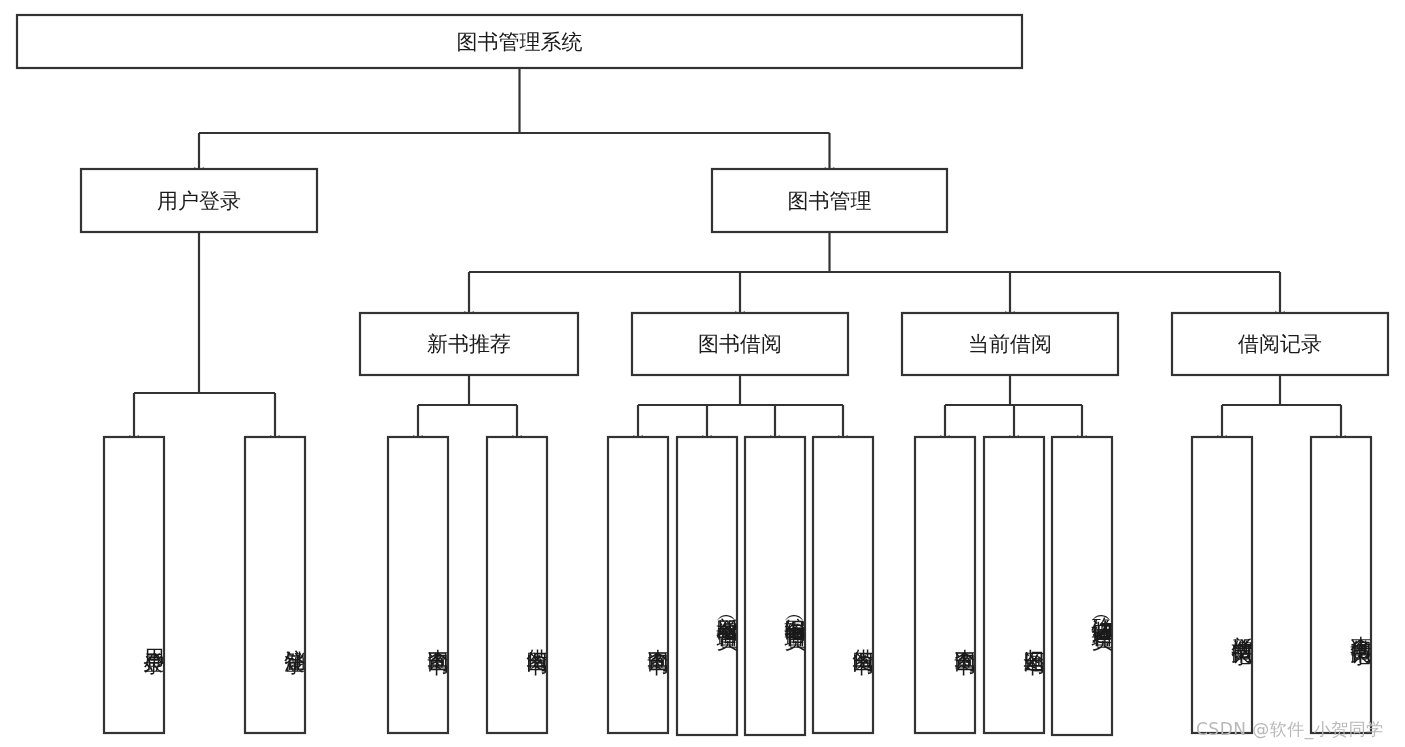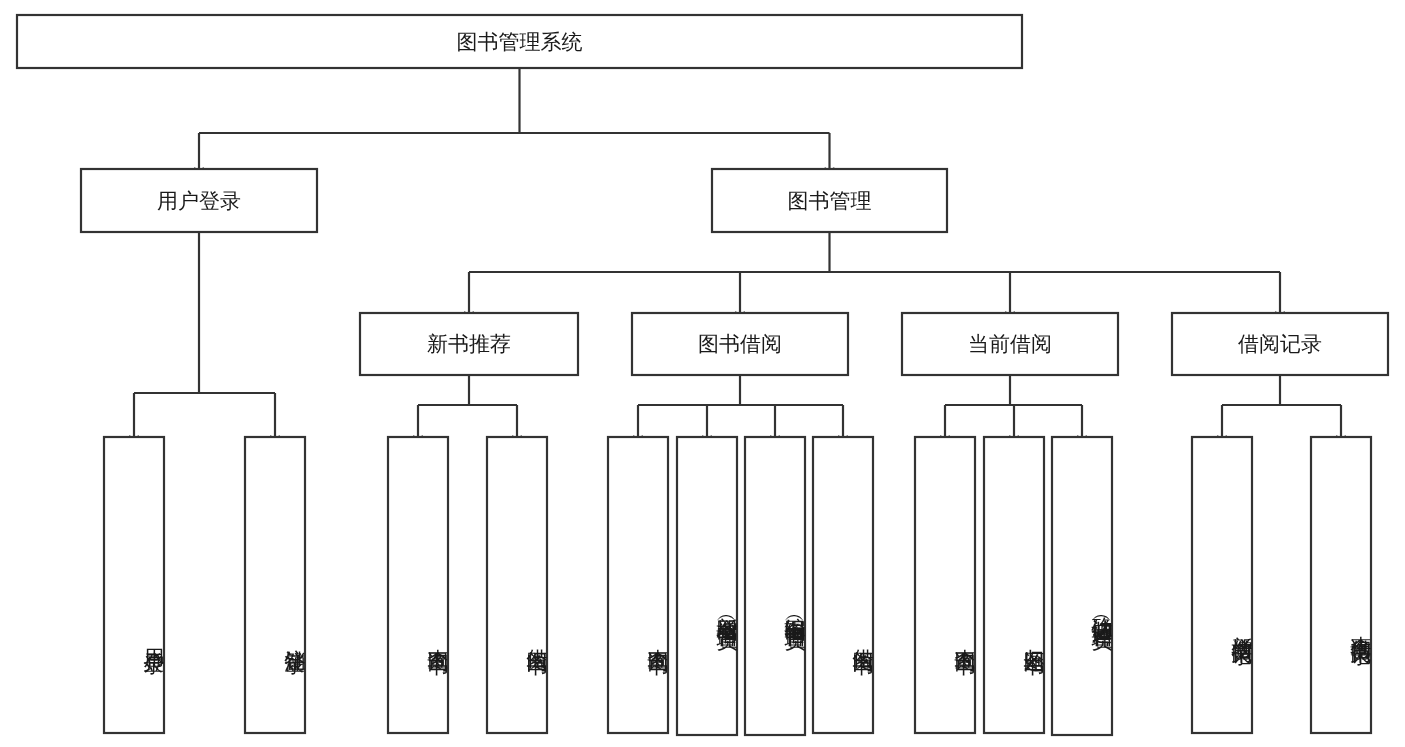--- a/index.html
+++ b/index.html
@@ -190,14 +190,15 @@
         <span>确认归还（管理员）</span>
       </div>
       <div class="node-label-v" style="left: 1192px; top: 437px; width: 60px; height: 296px; padding-top: 79px; box-sizing: border-box;">
         <span>新增借阅记录</span>
       </div>
       <div class="node-label-v" style="left: 1311px; top: 437px; width: 60px; height: 296px; padding-top: 79px; box-sizing: border-box;">
         <span>查询借阅记录</span>
       </div>
     </div>
 
+  <div class="watermark" style="left: 1196px; top: 718px;">CSDN @软件_小贺同学</div>
 
 </div>
 
 </body></html>

